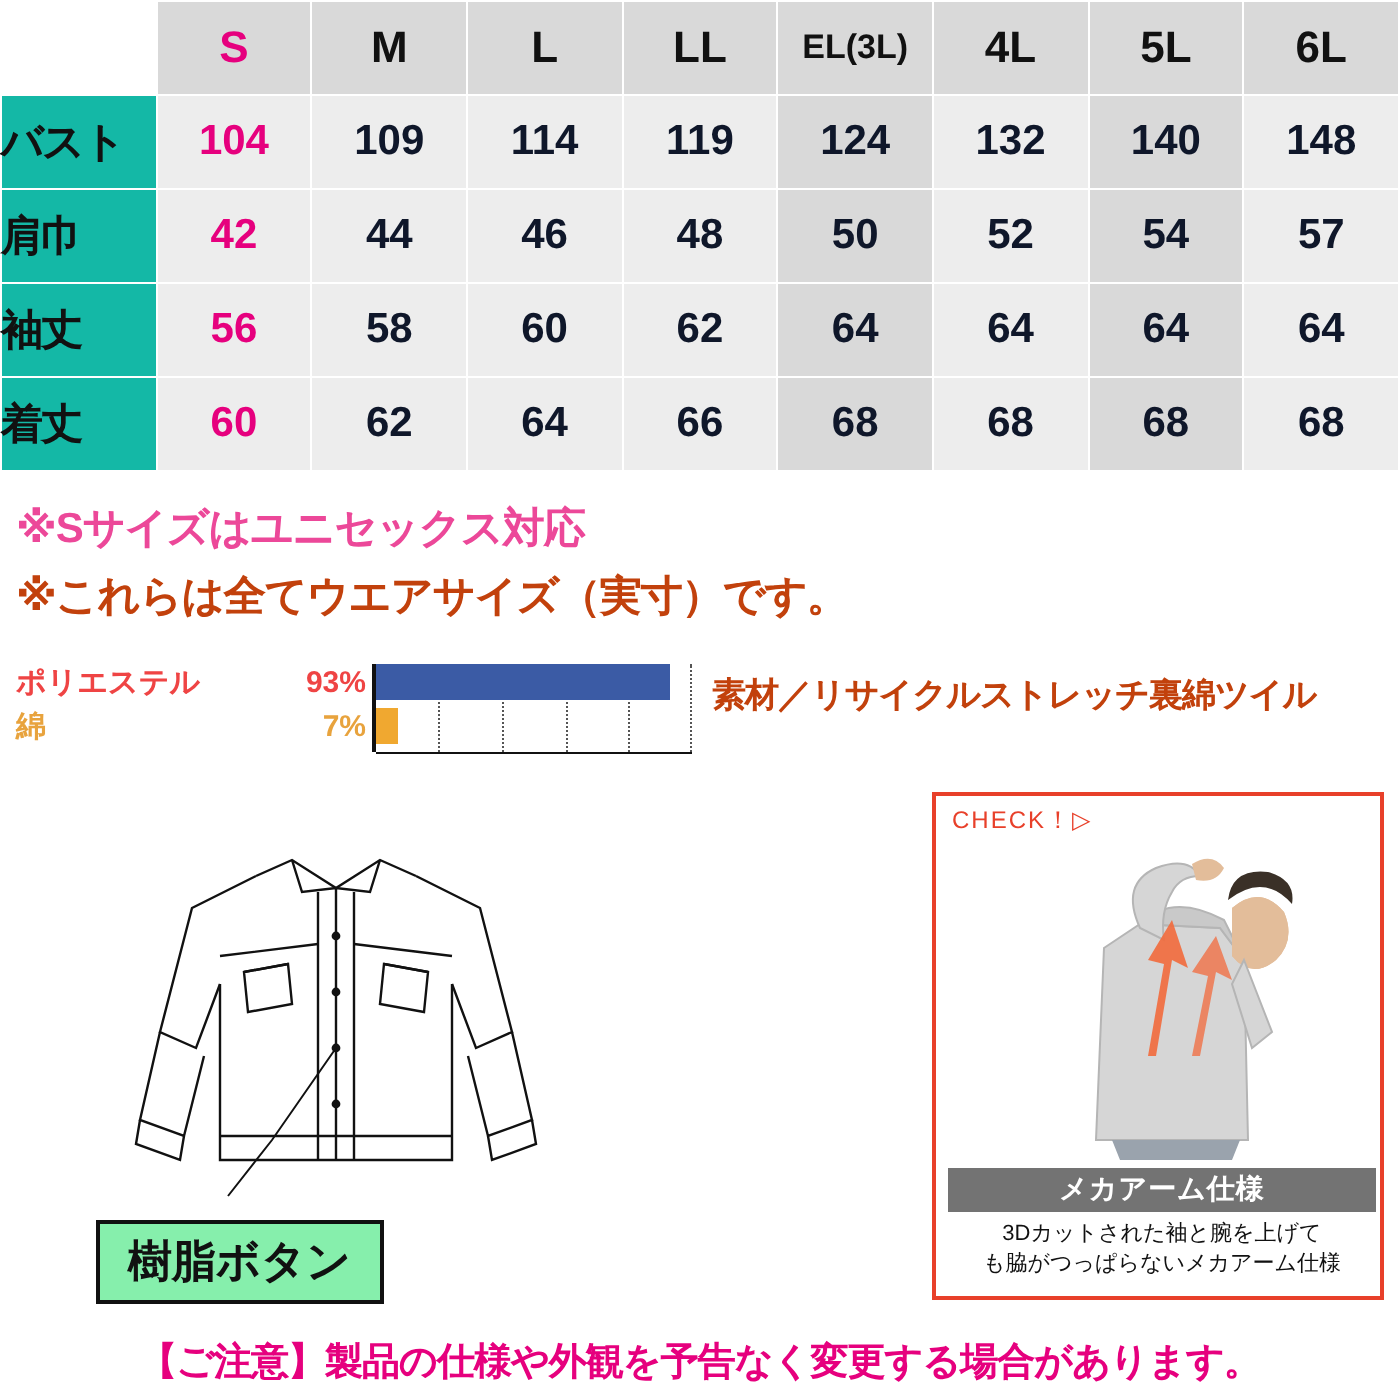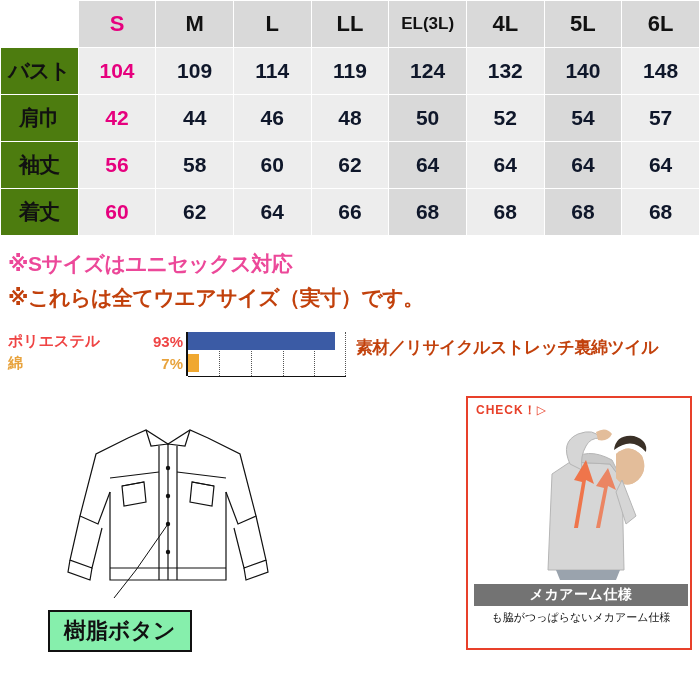--- a/index.html
+++ b/index.html
@@ -20,26 +20,26 @@
   }
   table.size td,table.size th{
     border:1px solid #ffffff;
     text-align:center;
     font-weight:bold;
     font-size:21px;
     height:46px;
     padding:0;
   }
   table.size .rowlabel{
-    background:#4d7c0f;
+    background:#14b8a6;
     color:#111;
     font-size:21px;
     width:90px;
     border-left:none;
-    text-align:center;
+    text-align:left;
     letter-spacing:-1px;
   }
   table.size .hdr{
     background:#d9d9d9;
     color:#111;
     font-size:22px;
   }
   table.size .hdr.s{
     color:#e6007e;
   }
@@ -112,21 +112,21 @@
 
   
   .check-panel{
     position:absolute;left:466px;top:396px;width:226px;height:254px;
     border:2px solid #e8402a;
     background:#ffffff;
     box-sizing:border-box;
   }
   .check-label{
     position:absolute;left:8px;top:4px;
-    color:#e8402a;font-size:12px;font-weight:bold;letter-spacing:1px;
+    color:#e8402a;font-size:12px;font-weight:normal;letter-spacing:1px;
   }
   .check-photo{
     position:absolute;left:6px;top:22px;width:214px;height:160px;
     background:#ffffff;overflow:hidden;
   }
   .check-caption{
     position:absolute;left:6px;top:186px;width:214px;height:22px;
     background:#737373;color:#fff;font-size:14px;font-weight:bold;
     display:flex;align-items:center;justify-content:center;
     letter-spacing:0.5px;
@@ -310,18 +310,20 @@
 
         <path d="M82 150 L86 160 L142 160 L146 150 Z" fill="#9aa3ad"></path>
 
         <path d="M104 108 L112 60 L120 64 L112 40 L100 60 L108 62 L100 108 Z" fill="#f26a3c" opacity="0.9"></path>
         <path d="M126 108 L134 66 L142 70 L134 48 L122 66 L130 68 L122 108 Z" fill="#f26a3c" opacity="0.75"></path>
       </svg>
     </div>
 
     <div class="check-caption">メカアーム仕様</div>
     <div class="check-desc">
+      <div>3Dカットされた袖と腕を上げて</div>
       <div>も脇がつっぱらないメカアーム仕様</div>
     </div>
   </div>
 
+  <div class="footer">【ご注意】製品の仕様や外観を予告なく変更する場合があります。</div>
 
 </div>
 
 </body></html>

